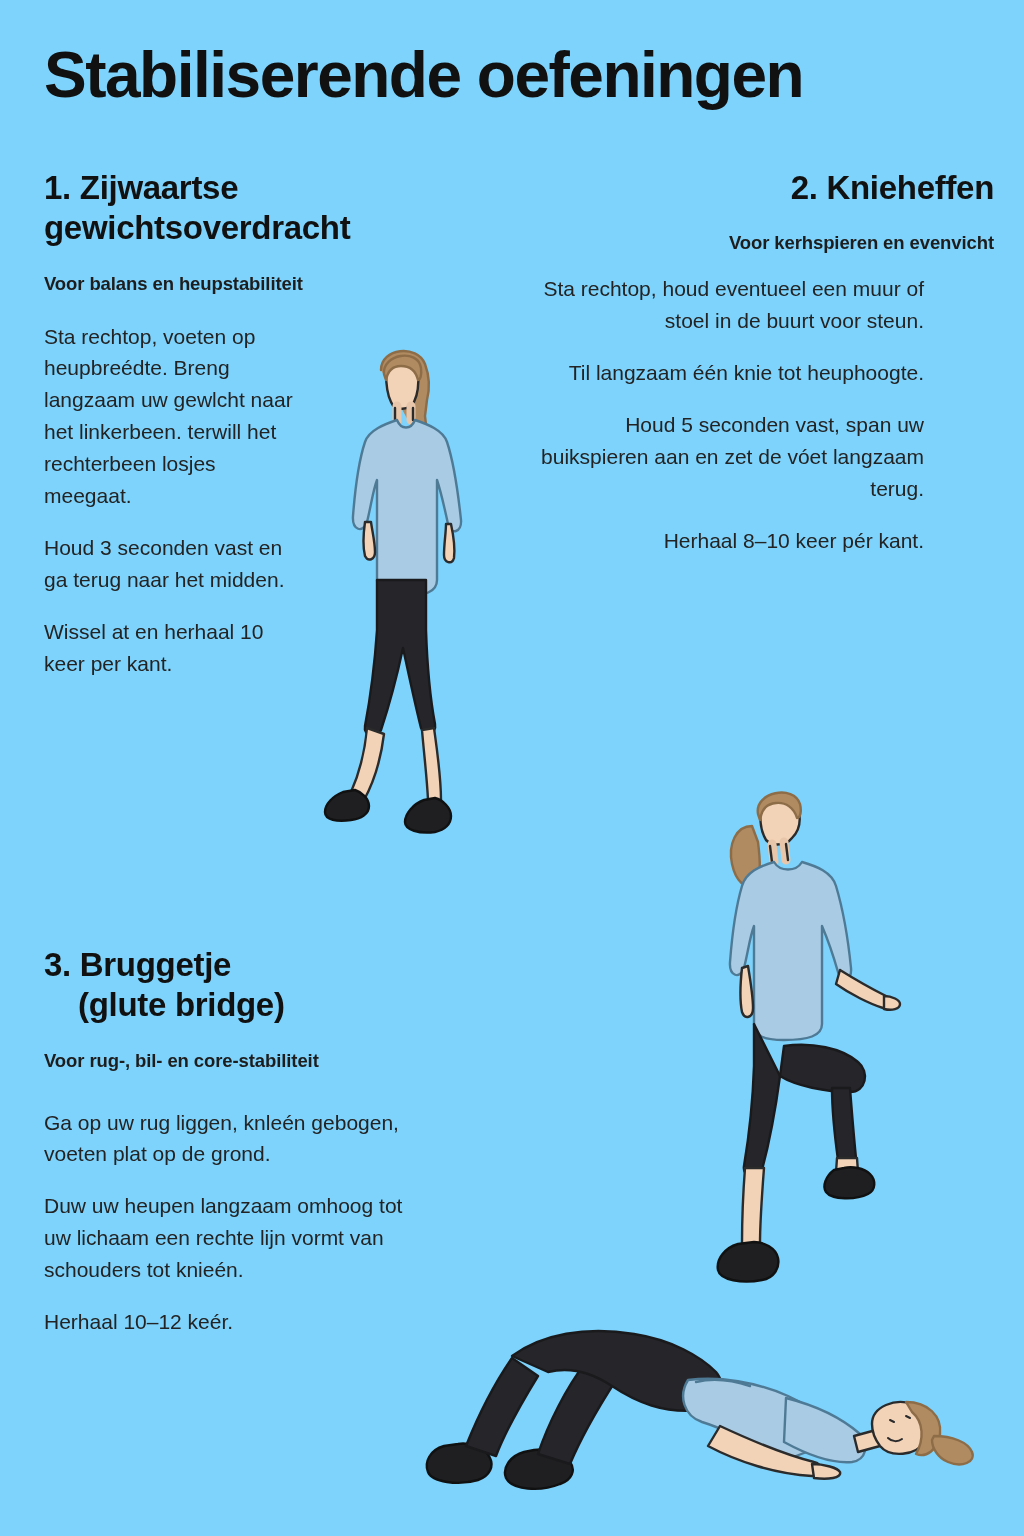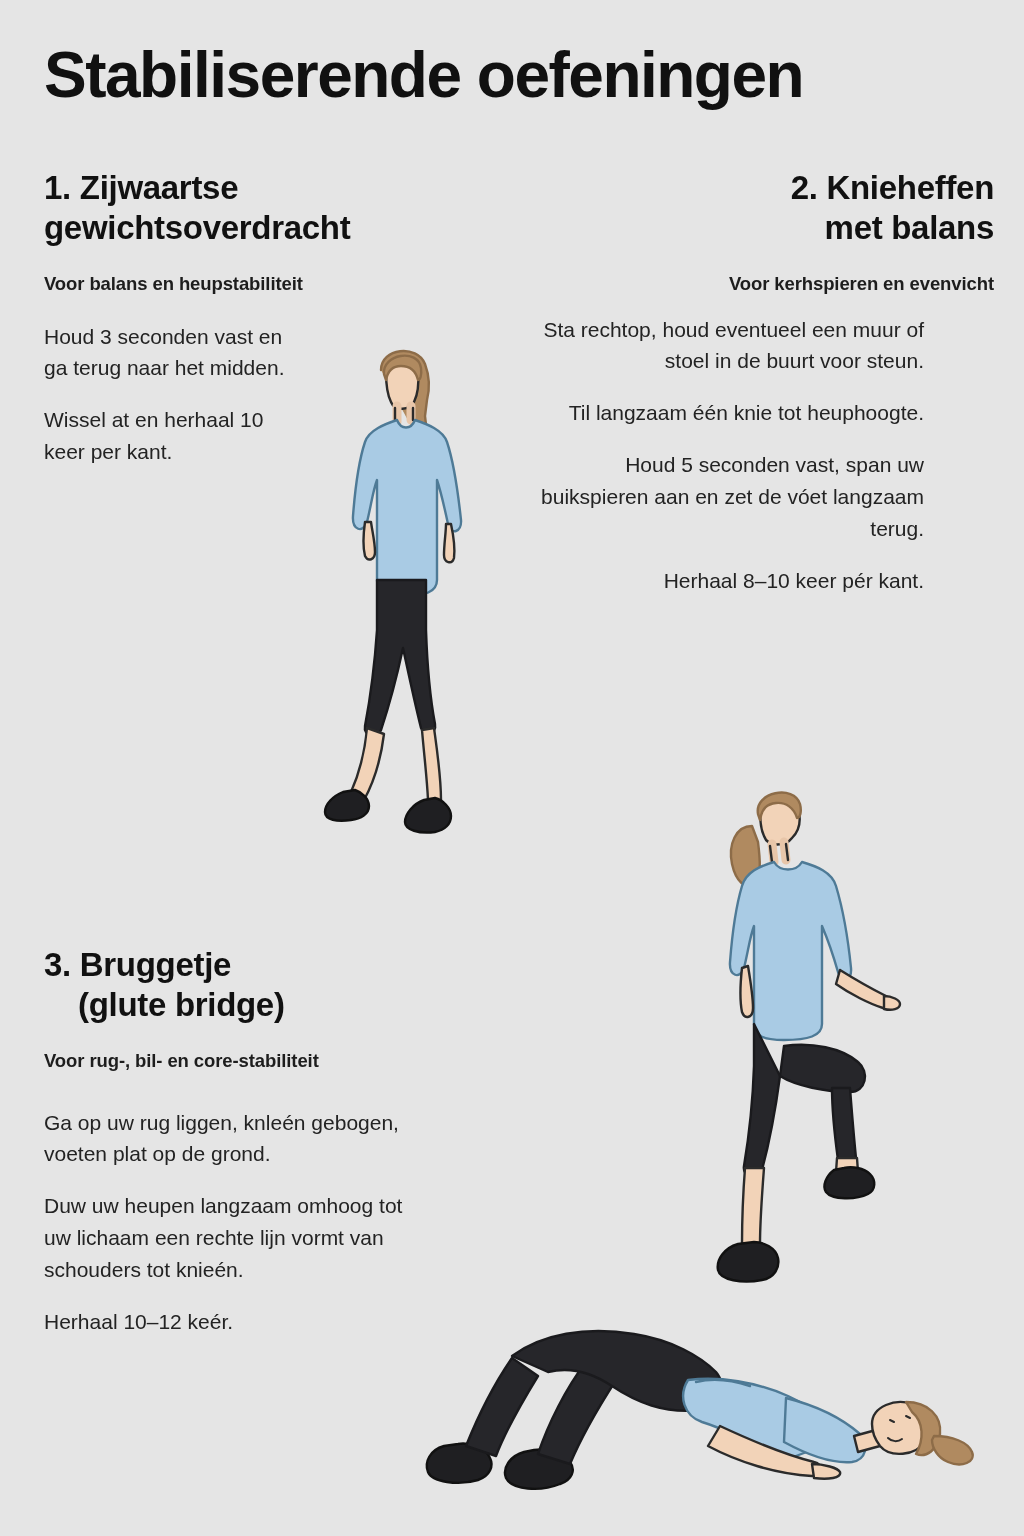--- a/index.html
+++ b/index.html
@@ -11,21 +11,21 @@
     background: #fbf8f0;
     font-family: "Liberation Sans", sans-serif;
     color: #1a1a1a;
     position: relative;
     overflow: hidden;
   }
   .page {
     position: relative;
     width: 1024px;
     height: 1536px;
-    background: #e5e5e5;
+    background: #7dd3fc;
   }
   .main-title {
     position: absolute;
     left: 44px;
     top: 42px;
     width: 960px;
     font-size: 64px;
     font-weight: 800;
     letter-spacing: -1.5px;
     line-height: 1.05;
@@ -105,29 +105,29 @@
 
   <h1 class="main-title">Stabiliserende oefeningen</h1>
 
   <div id="sec1">
     <div class="section-title">
       <div>1. Zijwaartse</div>
       <div>gewichtsoverdracht</div>
     </div>
     <div class="section-sub">Voor balans en heupstabiliteit</div>
     <div class="body-wrap body-text">
+      <p>Sta rechtop, voeten op heupbreédte. Breng langzaam uw gewlcht naar het linkerbeen. terwill het rechterbeen losjes meegaat.</p>
       <p>Houd 3 seconden vast en ga terug naar het midden.</p>
       <p>Wissel at en herhaal 10 keer per kant.</p>
     </div>
   </div>
 
   <div id="sec2">
     <div class="section-title">
       <div>2. Knieheffen</div>
-      <div>met balans</div>
     </div>
     <div class="section-sub">Voor kerhspieren en evenvicht</div>
     <div class="body-wrap body-text">
       <p>Sta rechtop, houd eventueel een muur of stoel in de buurt voor steun.</p>
       <p>Til langzaam één knie tot heuphoogte.</p>
       <p>Houd 5 seconden vast, span uw buikspieren aan en zet de vóet langzaam terug.</p>
       <p>Herhaal 8–10 keer pér kant.</p>
     </div>
   </div>
 

